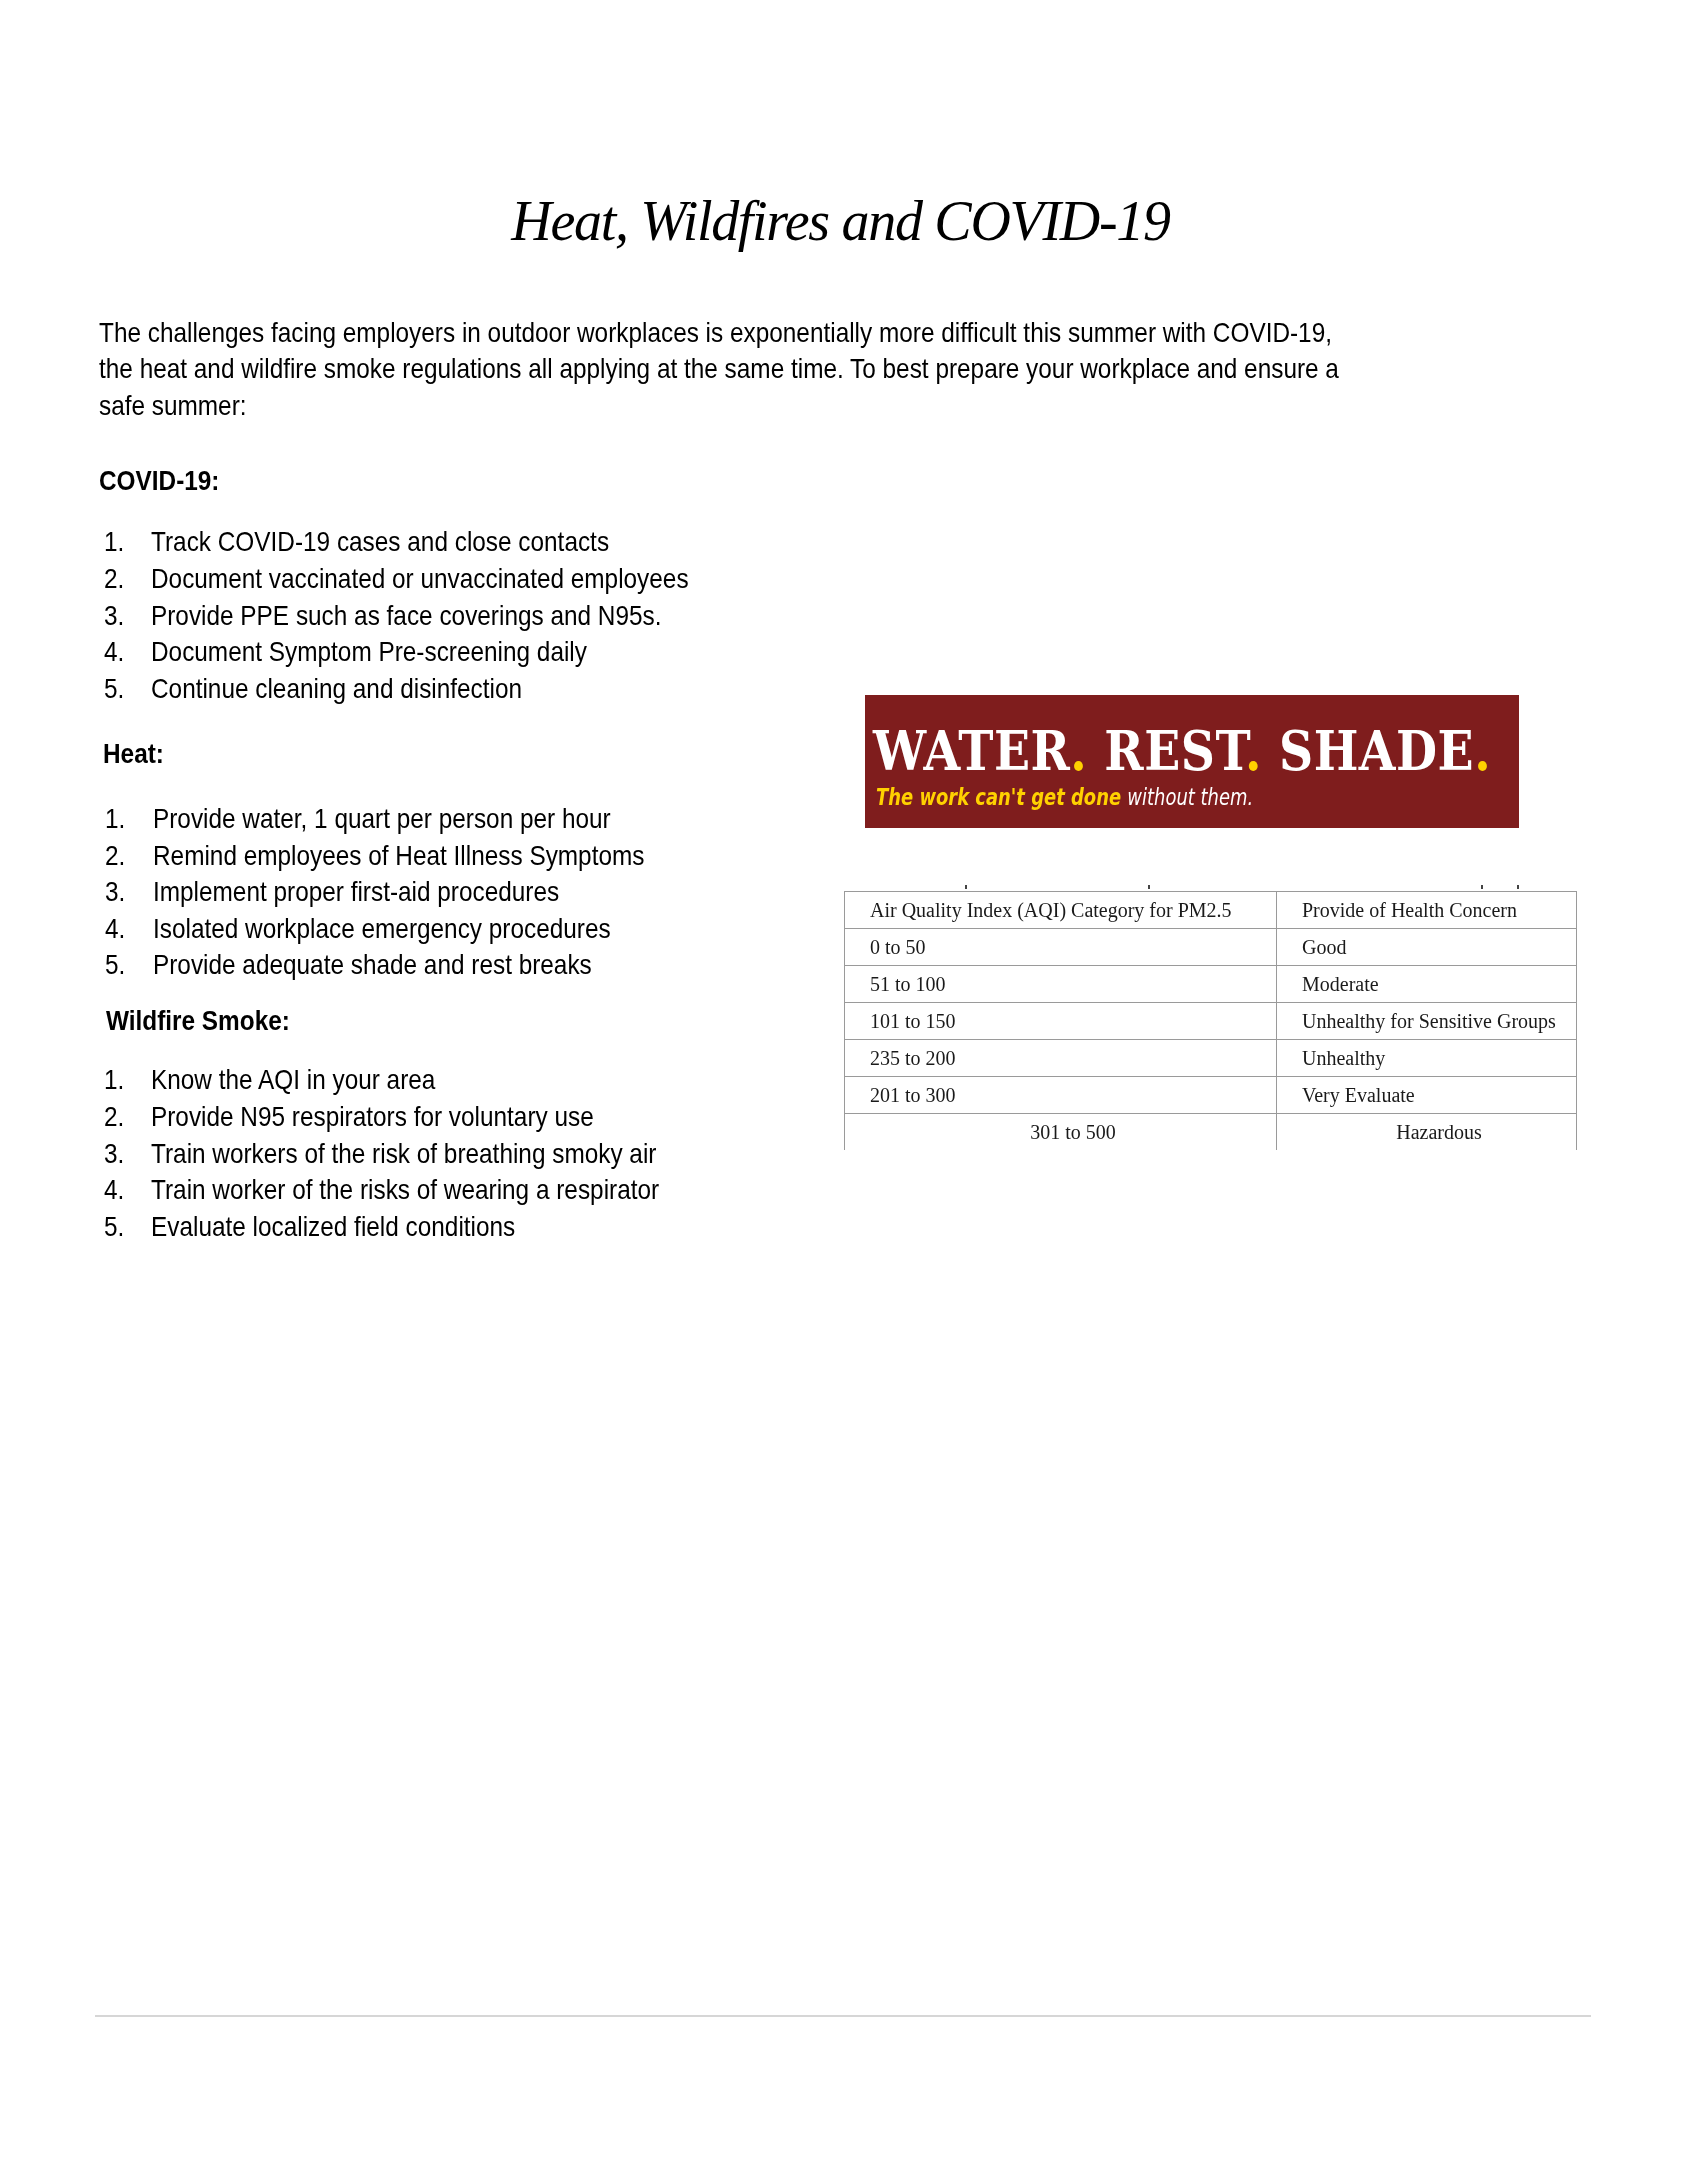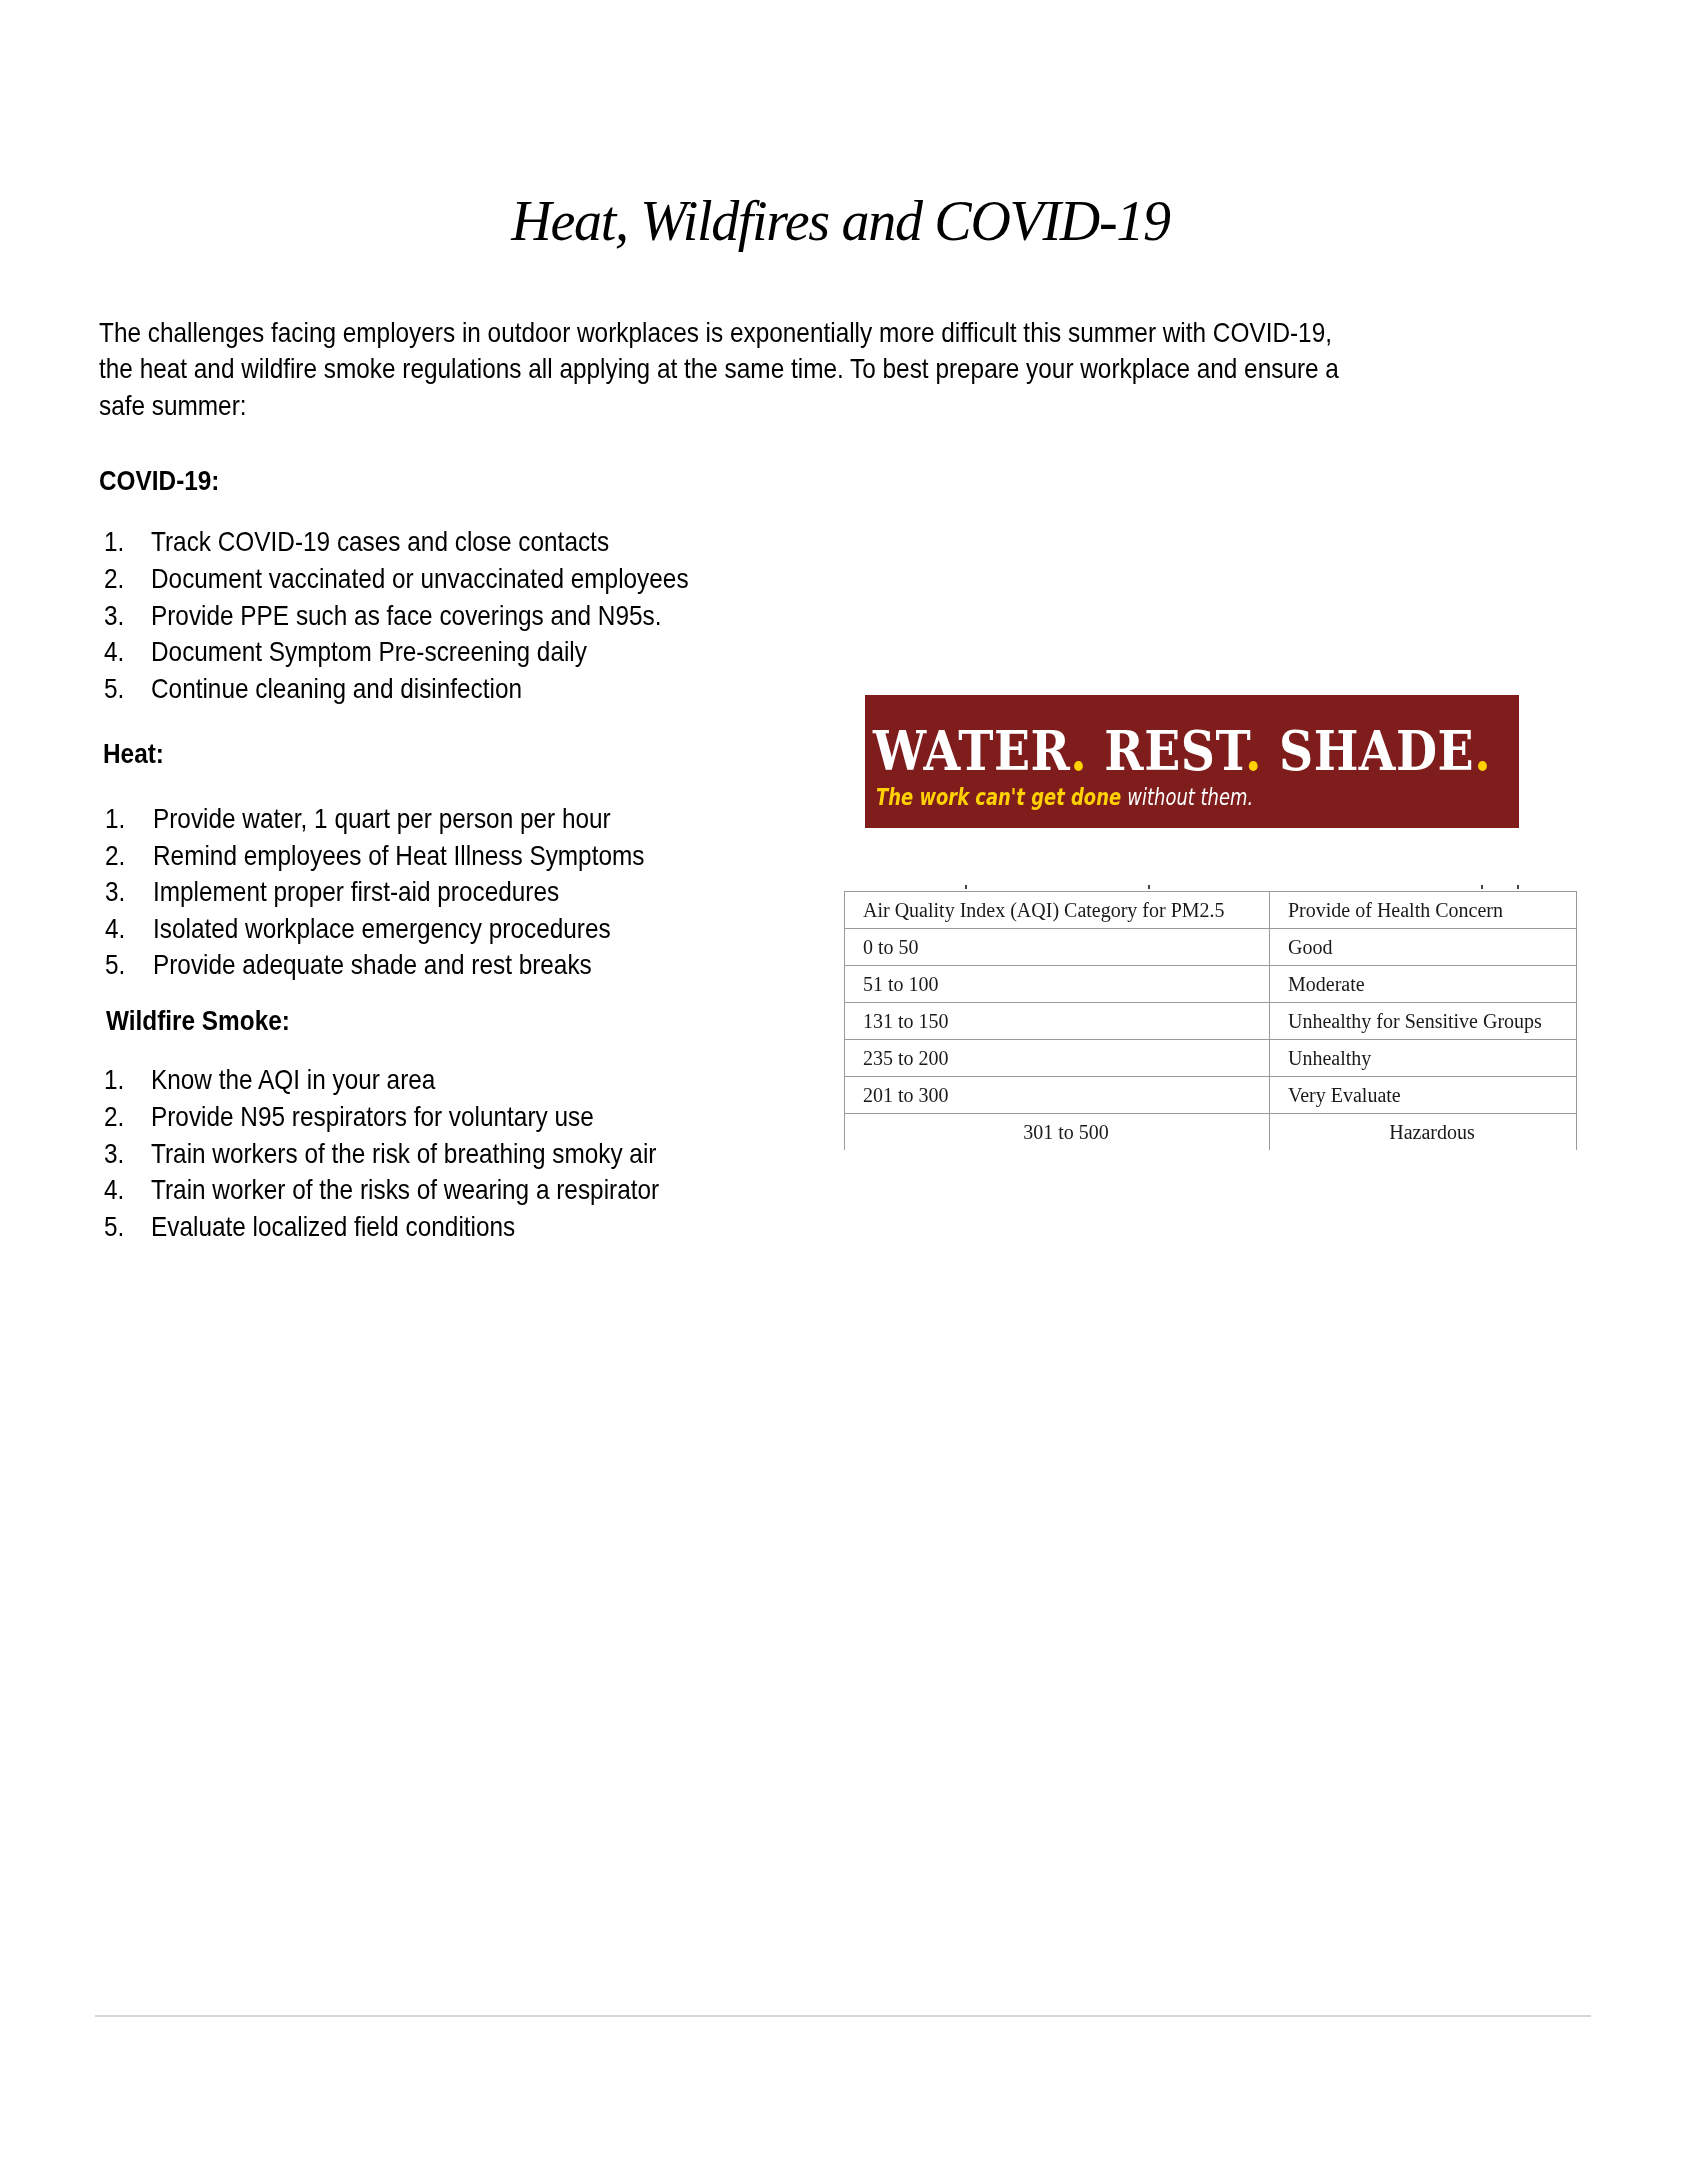--- a/index.html
+++ b/index.html
@@ -114,21 +114,21 @@
     border-collapse: collapse;
     width: 733px;
     font-family: "Liberation Serif", serif;
     font-size: 20px;
     color: #1a1a1a;
     table-layout: fixed;
   }
   table.aqi td {
     border: 1.9px solid #9a9a9a;
     height: 36px;
-    padding: 0 0 0 18px;
+    padding: 0 0 0 25px;
     vertical-align: middle;
     white-space: nowrap;
     overflow: hidden;
   }
   table.aqi td.c1 { width: 406px; }
   table.aqi tr:last-child td { border-bottom: none; text-align: center; }
   .footer-rule {
     left: 95px;
     top: 2015px;
     width: 1496px;
@@ -252,21 +252,21 @@
     </tr>
     <tr>
       <td class="c1">0 to 50</td>
       <td>Good</td>
     </tr>
     <tr>
       <td class="c1">51 to 100</td>
       <td>Moderate</td>
     </tr>
     <tr>
-      <td class="c1">131 to 150</td>
+      <td class="c1">101 to 150</td>
       <td>Unhealthy for Sensitive Groups</td>
     </tr>
     <tr>
       <td class="c1">235 to 200</td>
       <td>Unhealthy</td>
     </tr>
     <tr>
       <td class="c1">201 to 300</td>
       <td>Very Evaluate</td>
     </tr>

